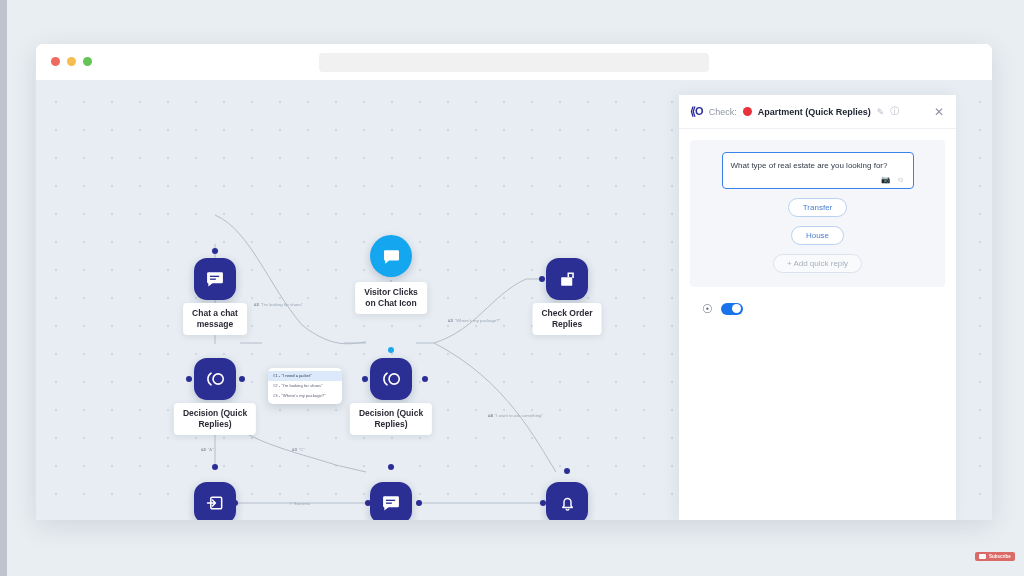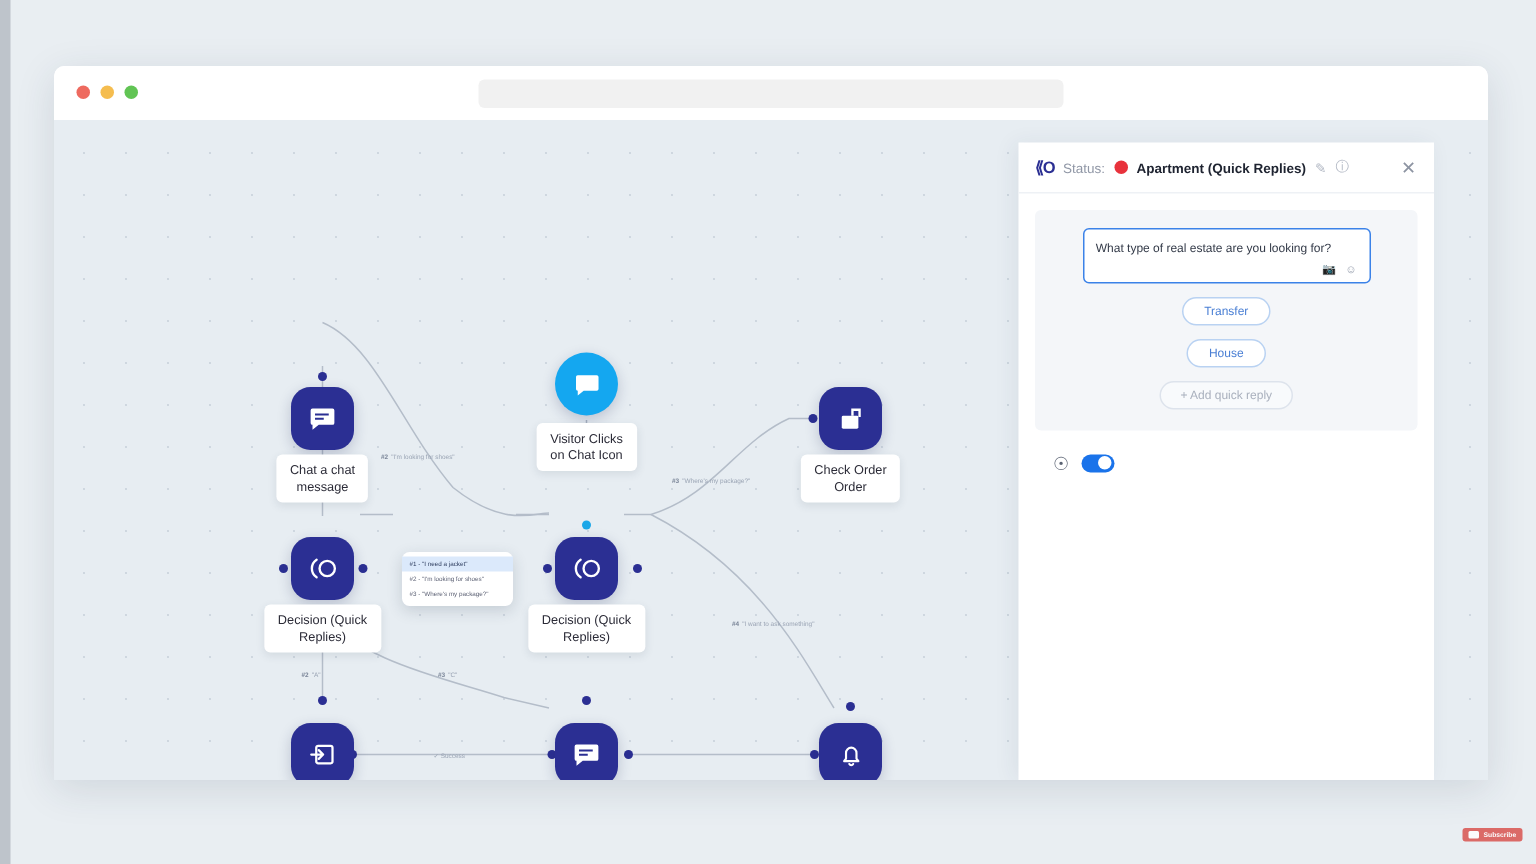--- a/index.html
+++ b/index.html
@@ -45,21 +45,21 @@
   .node .chip {
     position: absolute; left: -21px; top: -21px;
     width: 42px; height: 42px; border-radius: 13px;
     background: #2b2f93; display: flex; align-items: center; justify-content: center;
     box-shadow: 0 3px 9px rgba(30,40,90,.22);
   }
   .node.trigger .chip { background: #14a7f0; border-radius: 50%; }
   .node .caption {
     position: absolute; left: 50%; transform: translateX(-50%);
     top: 24px; background: #fff; color: #2b2b37;
-    font-size: 8.5px; line-height: 11px; font-weight: 400;
+    font-size: 8.5px; line-height: 11px; font-weight: 700;
     padding: 5px 9px; border-radius: 4px; white-space: nowrap; text-align: center;
     box-shadow: 0 2px 6px rgba(40,55,80,.10);
   }
   .node.trigger .caption { top: 26px; }
   .port { position: absolute; width: 6px; height: 6px; border-radius: 50%; background: #2b2f93; }
   .port.cyan { background: #1ba7e8; }
 
   
   .replies-pop {
     position: absolute; left: 232px; top: 288px; width: 74px;
@@ -211,21 +211,21 @@
 
       <div class="node" style="left:531px; top:199px;">
         <div class="chip">
           <svg width="19" height="19" viewBox="0 0 24 24" fill="none" stroke="#fff" stroke-width="2">
             <rect x="4" y="9" width="14" height="11" rx="1.2" fill="#fff" stroke="none"></rect>
             <path d="M13 9V4h6v6" stroke="#fff" stroke-width="2" fill="none"></path>
           </svg>
         </div>
         <div class="caption">
           <div>Check Order</div>
-          <div>Order</div>
+          <div>Replies</div>
         </div>
       </div>
 
       <div class="node" style="left:179px; top:299px;">
         <div class="chip">
           <svg width="22" height="22" viewBox="0 0 28 28" fill="none" stroke="#fff" stroke-width="2">
             <path d="M9 6.5A9 9 0 0 0 9 21.5" stroke-linecap="round"></path>
             <circle cx="18" cy="14" r="6.5"></circle>
           </svg>
         </div>
@@ -303,21 +303,21 @@
       <div class="edge-label ok" style="left:253px; top:421px;">
         <span>✓ Success</span>
       </div>
 
     </div>
 
     <div class="panel" style="left:643px; top:51px; height:425px;">
 
       <div class="panel-head">
         <span class="ph-icon">⟪O</span>
-        <span class="ph-label">Status:</span>
+        <span class="ph-label">Check:</span>
         <span class="ph-dot"></span>
         <span class="ph-title">Apartment (Quick Replies)</span>
         <span class="ph-btn">✎</span>
         <span class="ph-btn">ⓘ</span>
         <span class="ph-close">✕</span>
       </div>
 
       <div class="panel-body">
         <div class="qr-area">
 

